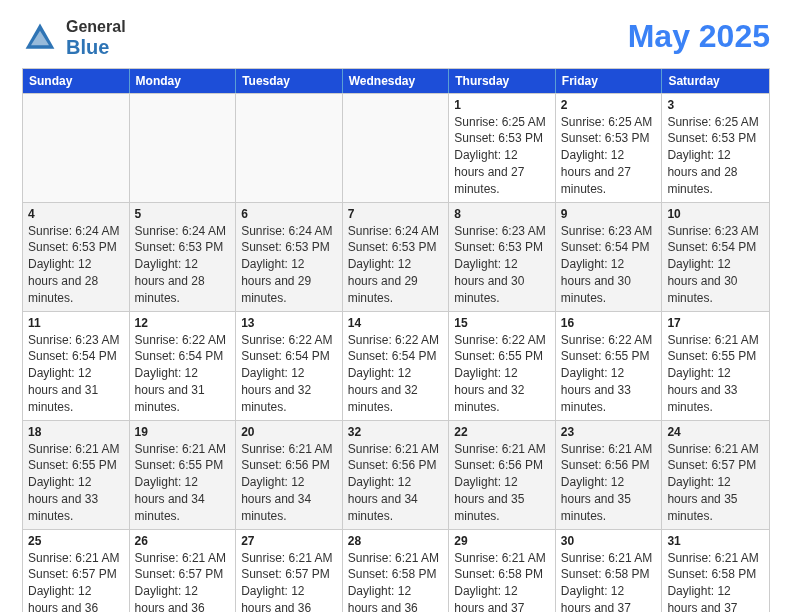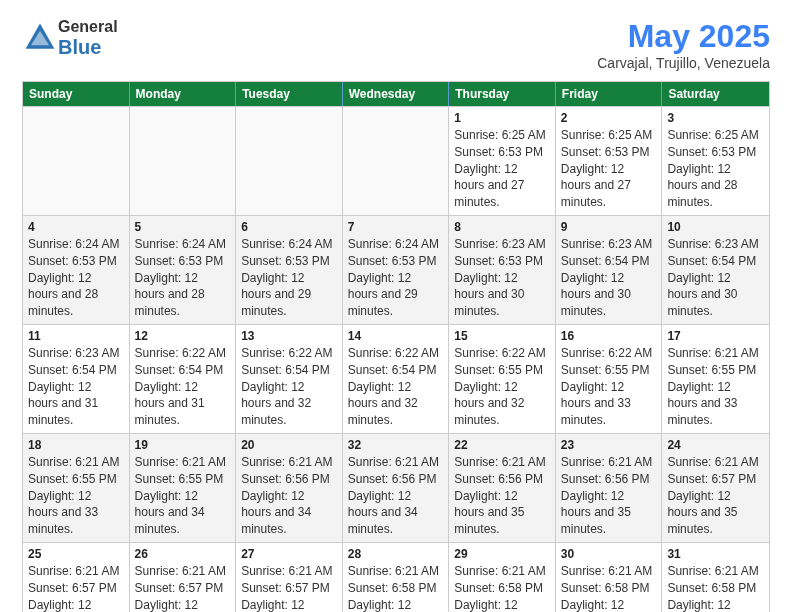--- a/index.html
+++ b/index.html
@@ -19,21 +19,21 @@
     }
     .header {
       display: flex;
       justify-content: space-between;
       align-items: flex-start;
       margin-bottom: 10px;
     }
     .logo {
       display: flex;
       align-items: center;
-      gap: 0;
+      gap: 8px;
     }
     .logo-text {
       display: flex;
       flex-direction: column;
       line-height: 1.1;
     }
     .logo-general {
       font-size: 16px;
       font-weight: bold;
       color: #333;
@@ -61,21 +61,21 @@
     }
     .calendar {
       flex: 1;
       display: flex;
       flex-direction: column;
       border: 1px solid #ccc;
     }
     .cal-header-row {
       display: grid;
       grid-template-columns: repeat(7, 1fr);
-      background: #15803d;
+      background: #1d4ed8;
     }
     .cal-header-cell {
       color: #fff;
       font-size: 12px;
       font-weight: bold;
       padding: 5px 6px;
       border-right: 1px solid #5a9fd4;
       text-align: left;
     }
     .cal-header-cell:last-child { border-right: none; }
@@ -129,21 +129,20 @@
         <polygon points="20,4 36,32 4,32" fill="#2e74b5"></polygon>
         <polygon points="20,12 30,28 10,28" fill="#fff" opacity="0.5"></polygon>
       </svg>
       <div class="logo-text">
         <span class="logo-general">General</span>
         <span class="logo-blue">Blue</span>
       </div>
     </div>
     <div class="title-block">
       <div class="month-title">May 2025</div>
-      <div class="location">Carvajal, Trujillo, Venezuela</div>
     </div>
   </div>
 
   <div class="calendar">
     <div class="cal-header-row">
     <div class="cal-header-cell">Sunday</div>
         <div class="cal-header-cell">Monday</div>
         <div class="cal-header-cell">Tuesday</div>
         <div class="cal-header-cell">Wednesday</div>
         <div class="cal-header-cell">Thursday</div>

